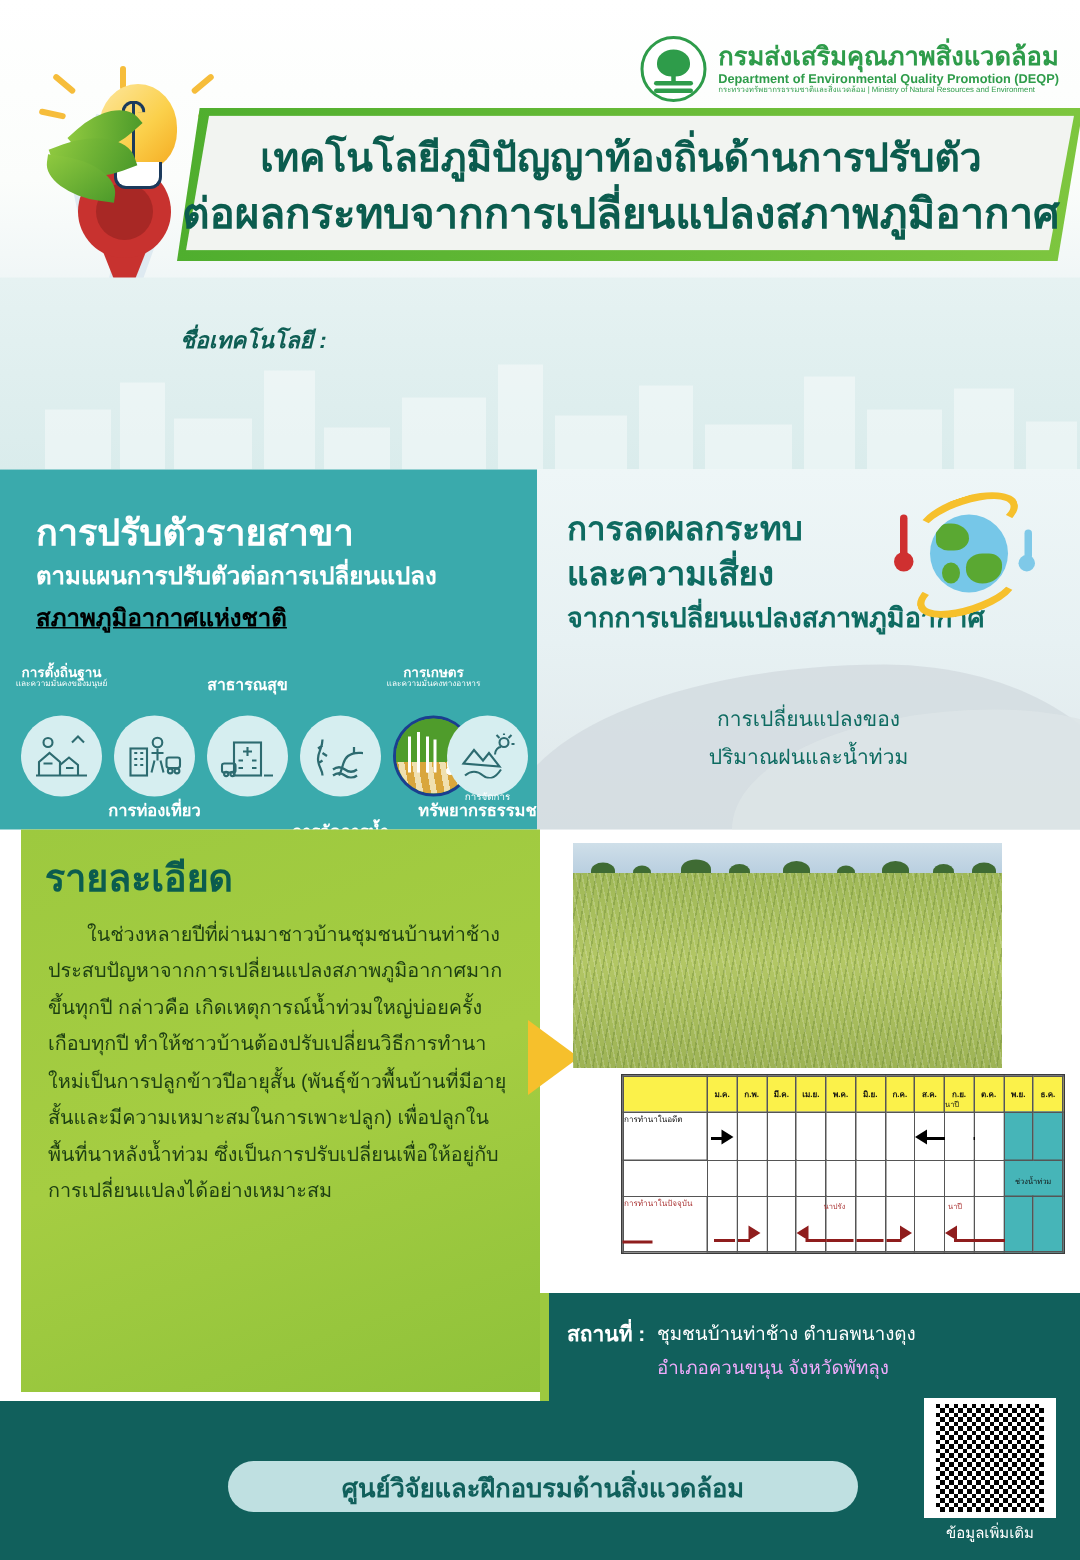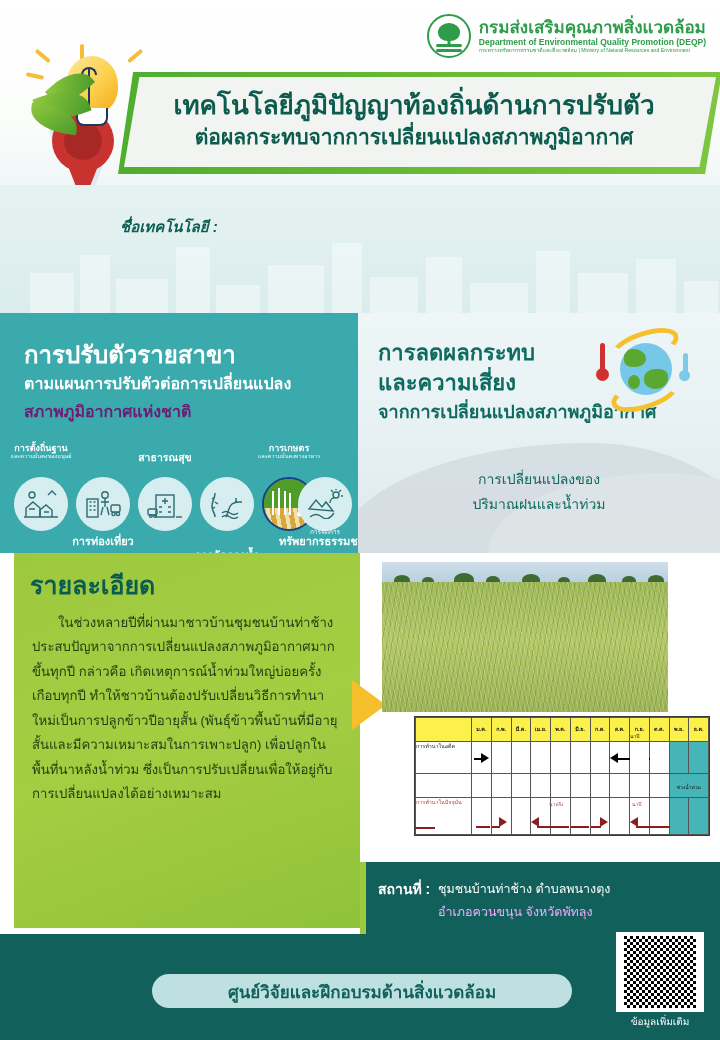--- a/index.html
+++ b/index.html
@@ -10,21 +10,21 @@
   }
   .poster { position:relative; width:720px; height:1040px; background:#fff; overflow:hidden; }
 
   
   .header {
     position:absolute; left:0; top:0; width:720px; height:200px;
     background:linear-gradient(180deg,#ffffff 0%,#fbfdfb 60%,#eef5f6 100%);
     overflow:hidden;
   }
   .deqp-logo {
-    position:absolute; right:14px; top:14px; display:flex; align-items:center; gap:8px;
+    position:absolute; right:14px; top:24px; display:flex; align-items:center; gap:8px;
   }
   .deqp-seal {
     width:44px; height:44px; border-radius:50%;
     background:#fff; border:2.5px solid #2e9c4a; position:relative; flex:none;
   }
   .deqp-seal .tree {
     position:absolute; left:50%; top:7px; transform:translateX(-50%);
     width:22px; height:18px; border-radius:50% 50% 45% 45%;
     background:#2e9c4a;
   }
@@ -50,21 +50,21 @@
   .title-white-slab {
     position:absolute; left:6px; top:5px; width:592px; height:90px;
     background:#f2f4f1;
     clip-path:polygon(2.6% 0%, 100% 0%, 97.2% 100%, 0% 100%);
   }
   .title-line {
     position:absolute; left:0; width:592px; text-align:center;
     font-weight:bold; color:#0b5c4e; white-space:nowrap;
   }
   .title-line.l1 { top:12px; font-size:26px; }
-  .title-line.l2 { top:48px; font-size:21px; }
+  .title-line.l2 { top:48px; font-size:28px; }
 
   
   .emblem { position:absolute; left:18px; top:48px; width:130px; height:175px; }
   .thai-map {
     position:absolute; left:0; top:28px; width:122px; height:146px;
     background:#dce8ef; opacity:.9;
     clip-path:polygon(38% 0%,58% 4%,66% 16%,62% 30%,72% 36%,78% 50%,70% 60%,64% 74%,58% 92%,48% 100%,42% 88%,46% 70%,38% 56%,28% 46%,24% 30%,30% 14%);
   }
   .pin {
     position:absolute; left:34px; top:62px; width:62px; height:62px;
@@ -126,21 +126,21 @@
     font-size:25px; font-weight:bold; color:#0e6b61;
   }
 
   
   .panel-left {
     position:absolute; left:0; top:313px; width:358px; height:240px;
     background:#3aaaac;
   }
   .pl-h1 { position:absolute; left:24px; top:22px; font-size:24px; font-weight:bold; color:#fff; }
   .pl-h2 { position:absolute; left:24px; top:58px; font-size:16px; font-weight:bold; color:#fff; }
-  .pl-h3 { position:absolute; left:24px; top:86px; font-size:16px; font-weight:bold; color:#701a75; }
+  .pl-h3 { position:absolute; left:24px; top:86px; font-size:16px; font-weight:bold; color:#000000;text-decoration:underline; }
 
   .sector-row { position:absolute; left:8px; top:130px; width:348px; height:106px; }
   .sector { position:absolute; width:54px; }
   .sec-circle {
     width:54px; height:54px; border-radius:50%;
     background:#d6eef0; position:relative; overflow:hidden;
   }
   .sec-circle.hl { background:#5aa832; border:2.5px solid #1a3f8f; }
   .sec-circle.hl .fieldtop { position:absolute; left:0; top:0; width:100%; height:58%; background:#4f9c2b; }
   .sec-circle.hl .fieldbot { position:absolute; left:0; bottom:0; width:100%; height:42%;

